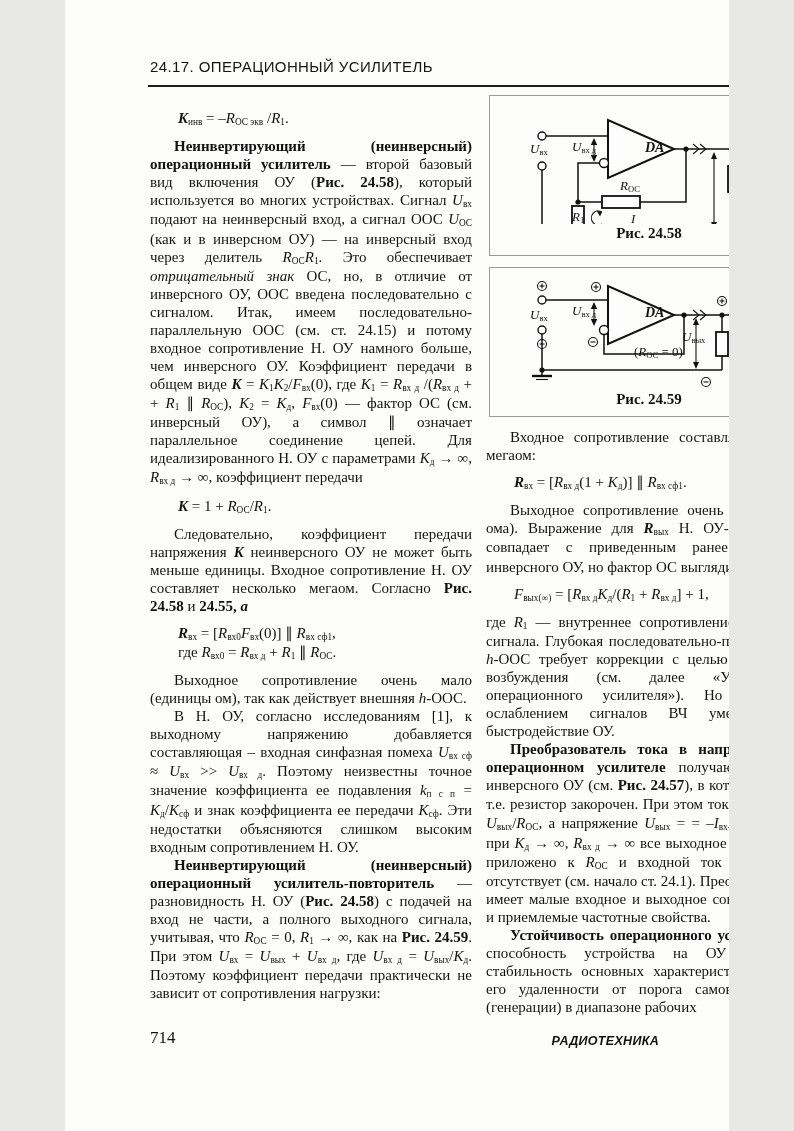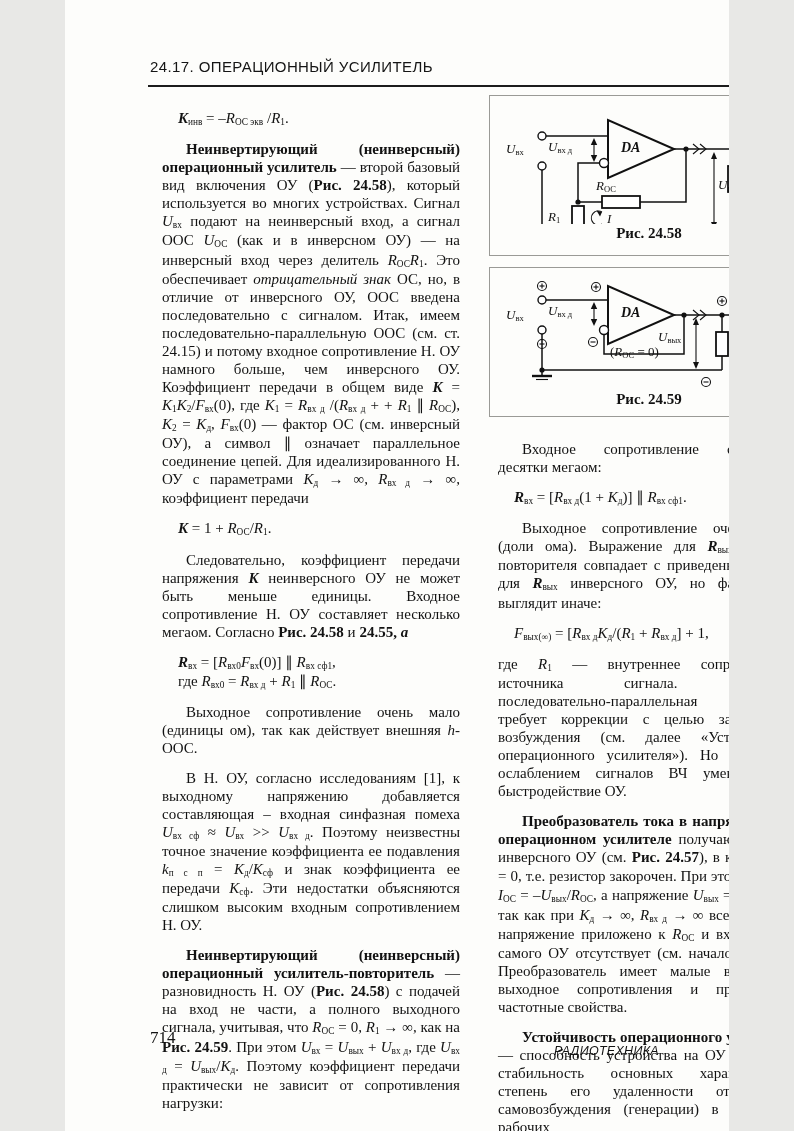--- a/index.html
+++ b/index.html
@@ -13,37 +13,37 @@
     position:absolute; left:85px; top:58px;
     font-family:"Liberation Sans", sans-serif; font-size:15px;
     letter-spacing:0.4px; color:#151515;
   }
   .header-rule { position:absolute; left:83px; top:85px; width:640px; height:2px; background:#1c1c1c; }
 
   
   .col { position:absolute; width:322px; font-size:15px; line-height:1.2; text-align:justify; }
   .col-left  { left:85px;  top:100px; }
   .col-right { left:421px; top:428px; }
-  .col p { margin:12px; text-indent:24px; }
+  .col p { margin:0; text-indent:24px; }
   .col p.noindent { text-indent:0; }
   .col .formula { margin:9px 0 9px 28px; text-indent:0; text-align:left; }
   sub { font-size:0.62em; vertical-align:-0.22em; }
   i { font-style:italic; }
 
   
   .figbox {
     position:absolute; left:424px; width:320px;
     border:1px solid #9a9a96; background:#fdfdfb; box-sizing:border-box;
     padding-top:6px;
   }
   .figbox-1 { top:95px;  height:161px; }
   .figbox-2 { top:267px; height:150px; }
   .fig-canvas { position:relative; margin:0 auto; width:318px; }
   .fig-canvas svg { display:block; }
-  .flabel { position:absolute; font-size:13px; line-height:1; white-space:nowrap; color:#111; }
+  .flabel { position:absolute; font-size:13px; line-height:1; white-space:nowrap; color:#111;margin-left:24px; }
   .flabel sub { font-size:8.5px; }
   .flabel-da { font-size:14px; font-style:italic; font-weight:bold; }
   .fig-caption { text-align:center; font-weight:bold; font-size:15px; margin-top:1px; }
   .sidetag {
     position:absolute; right:2px; top:34px; writing-mode:vertical-rl;
     font-size:6px; color:#777; letter-spacing:1px;
     font-family:"Liberation Sans", sans-serif;
   }
 
   
@@ -59,21 +59,21 @@
   .polline { stroke:#111; stroke-width:1.1; }
 
   
   .page-number {
     position:absolute; left:85px; top:1028px;
     font-family:Liberation Serif, serif; font-size:17px;
   }
   .journal-name {
     position:absolute; right:70px; top:1034px;
     font-family:"Liberation Sans", sans-serif; font-size:12.5px;
-    font-style:italic; font-weight:normal; letter-spacing:0.3px;margin-top:10px;
+    font-style:italic; font-weight:bold; letter-spacing:0.3px;
   }
 </style>
 </head>
 <body>
 
 <div class="page">
 
   <div class="section-header">24.17. ОПЕРАЦИОННЫЙ УСИЛИТЕЛЬ</div>
   <div class="header-rule"></div>
 

